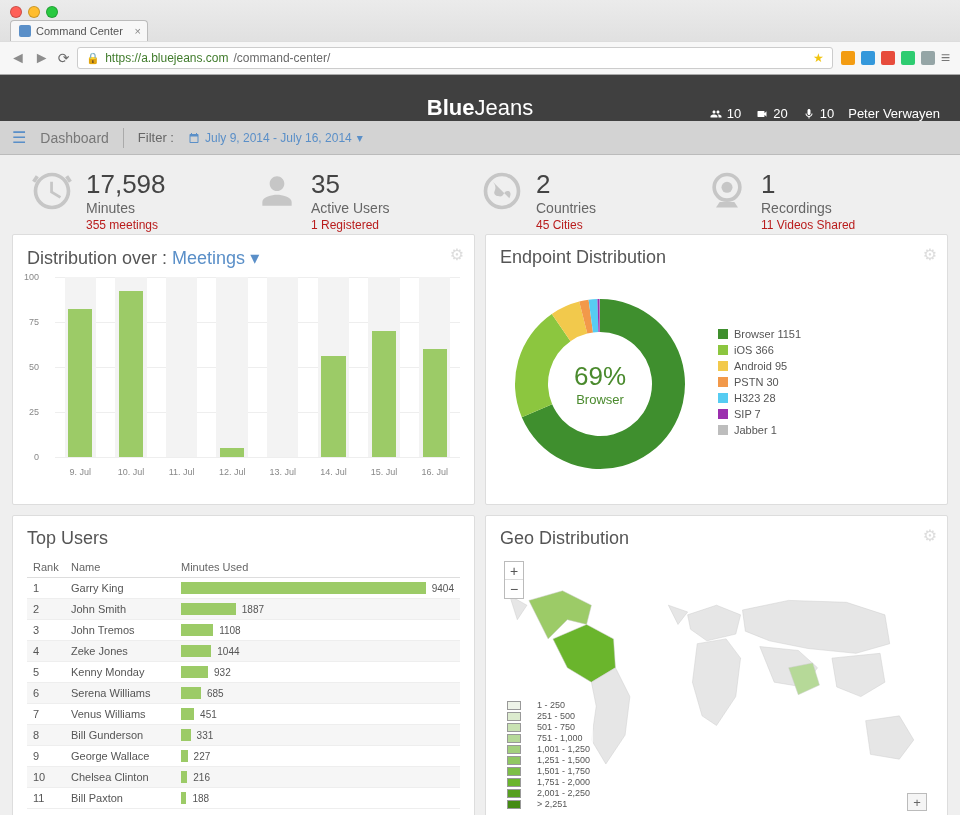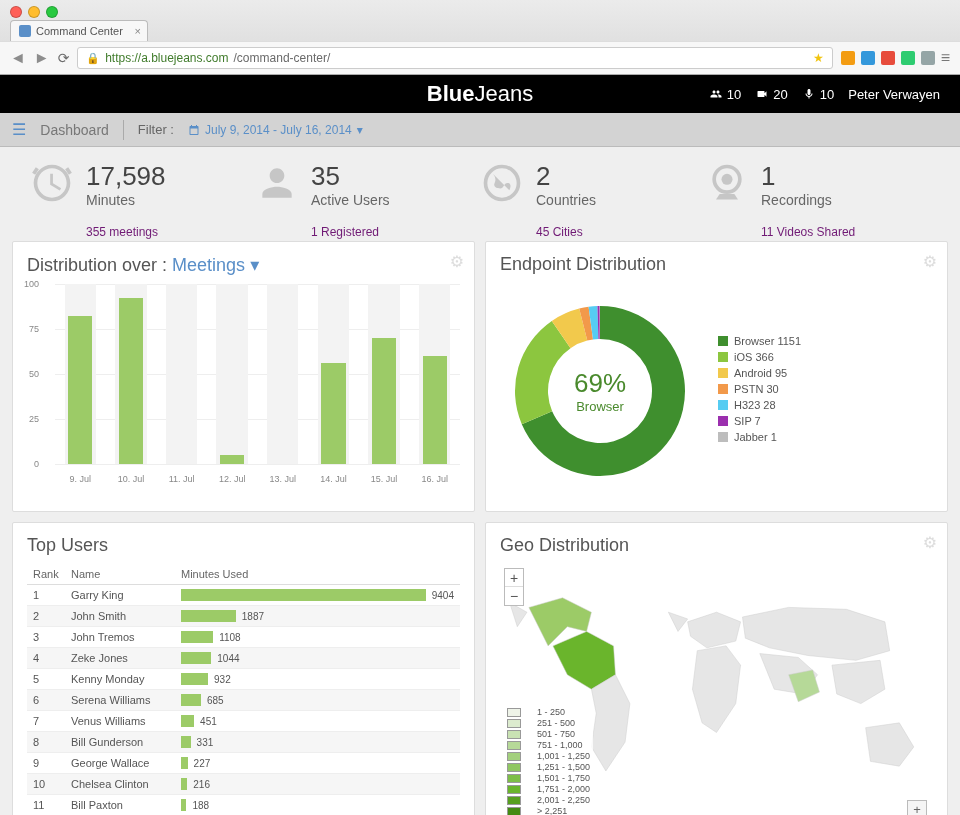--- a/index.html
+++ b/index.html
@@ -20,21 +20,21 @@
 .nav-arrow { color: #8d8d8d; font-size: 16px; cursor: pointer; }
 .reload { color: #6b6b6b; font-size: 14px; cursor: pointer; }
 .url-field { flex: 1; background: #fff; border: 1px solid #ccc; border-radius: 3px; padding: 3px 8px; font-size: 12px; color: #333; display: flex; align-items: center; gap: 5px; }
 .lock { color: #5fa641; font-size: 11px; }
 .url-domain { color: #417c2c; }
 .url-rest { color: #6a6a6a; }
 .ext-icons { display: flex; gap: 6px; align-items: center; }
 .ext-icon { width: 14px; height: 14px; border-radius: 2px; }
 
 
-.app-header { background: #000000; color: #fff; display: flex; align-items: center; justify-content: center; height: 38px; position: relative; }
+.app-header { background: #404040; color: #fff; display: flex; align-items: flex-end; justify-content: center; height: 46px; position: relative; }
 .brand { font-size: 22px; font-weight: 300; }
 .brand b { font-weight: 600; }
 .header-right { position: absolute; right: 20px; display: flex; align-items: center; gap: 14px; font-size: 13px; }
 .hr-item { display: flex; align-items: center; gap: 4px; }
 .hr-icon { width: 14px; height: 12px; fill: #fff; }
 
 
 .toolbar { background: #d3d3d3; border-bottom: 1px solid #bbb; display: flex; align-items: center; height: 34px; padding: 0 12px; gap: 14px; font-size: 14px; color: #666; }
 .hamburger { color: #5a8fc8; font-size: 16px; cursor: pointer; }
 .toolbar-title { color: #777; font-weight: 300; }
@@ -46,21 +46,21 @@
 
 .main { background: #efefef; padding: 0; }
 
 
 .stats-row { display: flex; padding: 14px 30px 2px; }
 .stat { flex: 1; display: flex; gap: 12px; align-items: flex-start; }
 .stat-icon { width: 44px; height: 44px; fill: #c6c6c6; color: #c6c6c6; }
 .stat-body { color: #555; }
 .stat-value { font-size: 26px; font-weight: 300; color: #444; }
 .stat-label { font-size: 14px; font-weight: 300; color: #666; }
-.stat-sub { font-size: 12px; color: #701a75; margin-top: 17px; font-weight: 300; }
+.stat-sub { font-size: 12px; color: #b91c1c; margin-top: 2px; font-weight: 300; }
 
 
 .panel-row { display: flex; gap: 10px; padding: 0 12px 10px; }
 .panel { background: #fff; border: 1px solid #ddd; border-radius: 2px; flex: 1; padding: 12px 14px; position: relative; }
 .panel-title { font-size: 18px; font-weight: 300; color: #555; margin-bottom: 8px; }
 .panel-title .dropdown { color: #5a8fc8; cursor: pointer; }
 .gear { position: absolute; top: 10px; right: 10px; color: #ddd; font-size: 16px; cursor: pointer; }
 
 
 .bar-chart { position: relative; height: 200px; }

